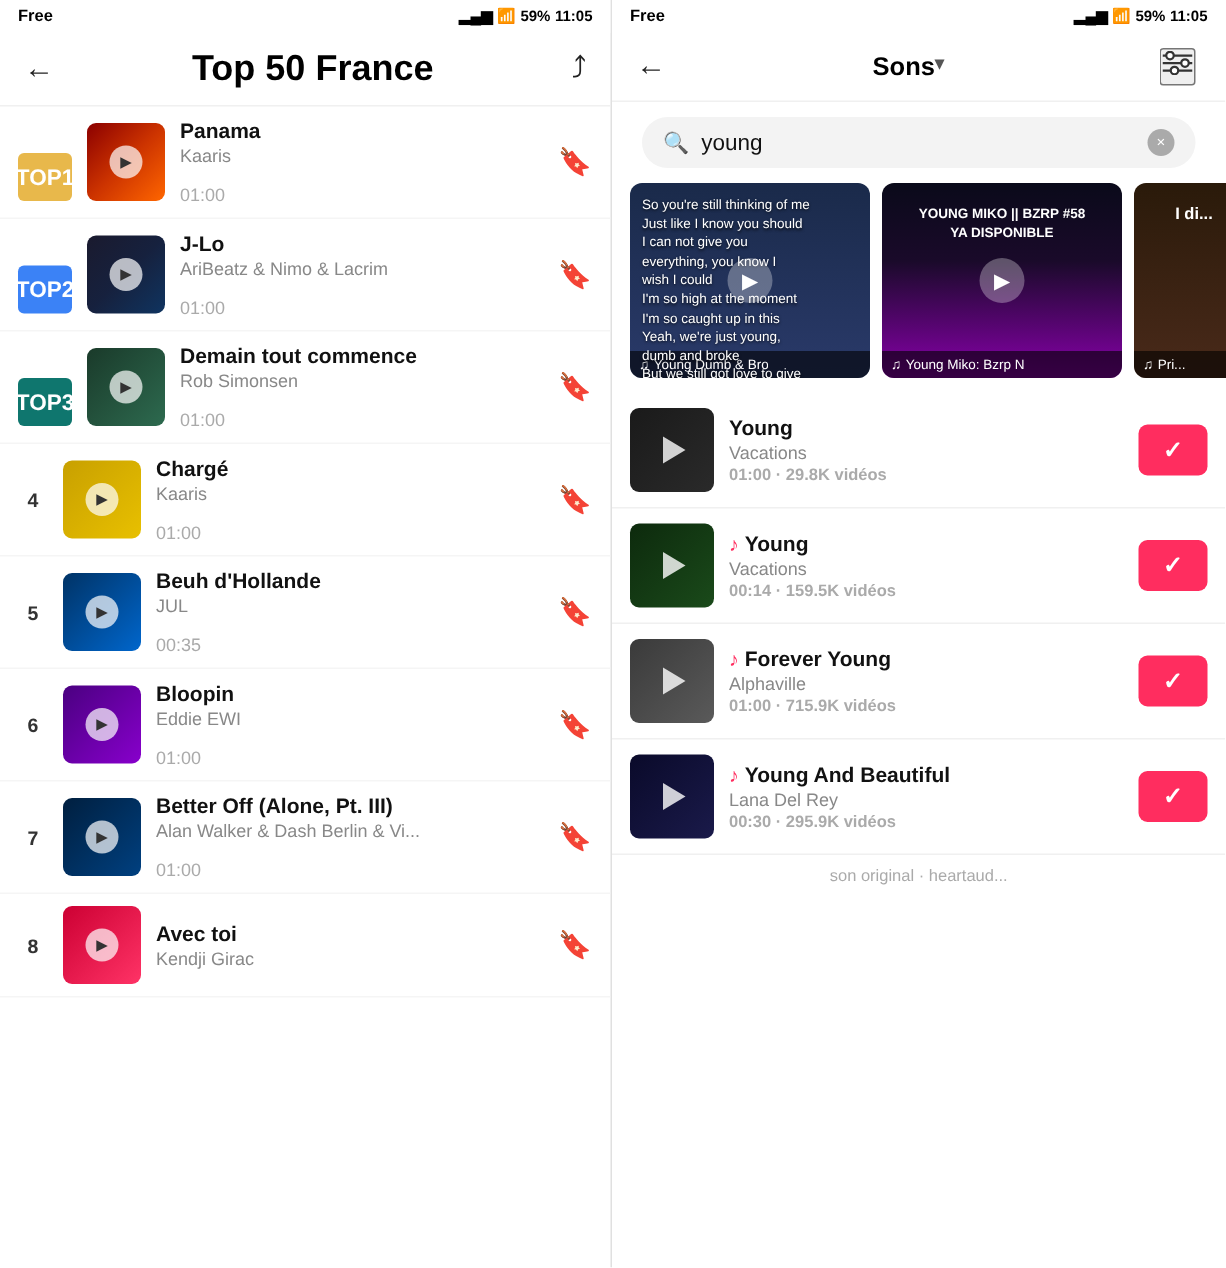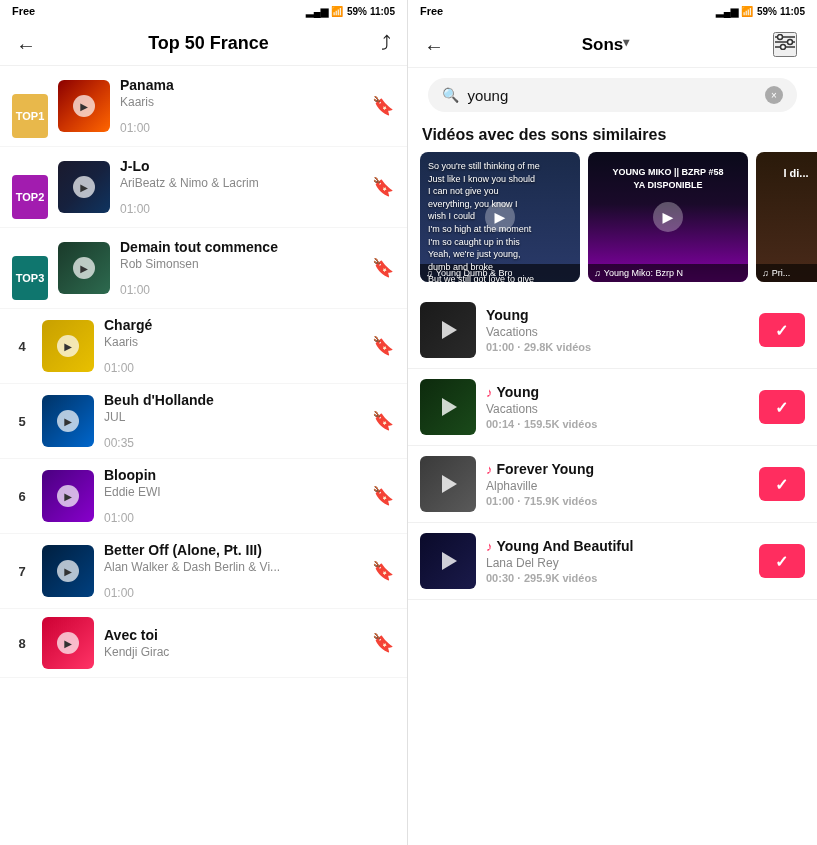--- a/index.html
+++ b/index.html
@@ -36,21 +36,21 @@
     }
 
     .left-header {
       display: flex;
       align-items: center;
       justify-content: space-between;
       padding: 10px 16px;
       border-bottom: 1px solid #f0f0f0;
     }
     .left-header-title {
-      font-size: 18px;
+      font-size: 24px;
       font-weight: 700;
     }
     .back-btn, .share-btn {
       cursor: pointer;
       font-size: 20px;
       color: #222;
       background: none;
       border: none;
     }
 
@@ -60,32 +60,32 @@
     }
     .track-item {
       display: flex;
       align-items: center;
       padding: 8px 12px;
       border-bottom: 1px solid #f5f5f5;
       gap: 10px;
     }
     .rank-badge {
       width: 36px;
-      height: 44px;
-      display: flex;
-      align-items: center;
-      justify-content: center;
-      font-size: 11px;
+      height: 32px;
+      display: flex;
+      align-items: center;
+      justify-content: center;
+      font-size: 15px;
       font-weight: 800;
       border-radius: 4px;
       flex-shrink: 0;
       margin-top: 20px;
     }
     .rank-top1 { background: #e8b84b; color: #fff; }
-    .rank-top2 { background: #a21caf; color: #fff; }
+    .rank-top2 { background: #3b82f6; color: #fff; }
     .rank-top3 { background: #0f766e; color: #fff; }
     .rank-num {
       width: 20px;
       text-align: center;
       font-size: 13px;
       font-weight: 600;
       color: #333;
       flex-shrink: 0;
     }
     .track-thumb {
@@ -566,21 +566,20 @@
 
   <div style="display:flex; align-items:center; padding: 0 8px;">
     <div class="search-bar" style="flex:1;">
       <span class="search-icon-inner">🔍</span>
       <input class="search-input" value="young" type="text" style="">
       <div class="clear-btn">×</div>
     </div>
   </div>
 
   <div>
-    <div class="section-title">Vidéos avec des sons similaires</div>
     <div class="video-row">
 
       <div class="video-thumb vid-1">
         <div class="vid-overlay">
           <div class="vid-lyrics">So you're still thinking of me<br>Just like I know you should<br>I can not give you<br>everything, you know I<br>wish I could<br>I'm so high at the moment<br>I'm so caught up in this<br>Yeah, we're just young,<br>dumb and broke<br>But we still got love to give<br>While we're young, dumb</div>
         </div>
         <div class="vid-play-circle">▶</div>
         <div class="vid-label">
           <span>♫</span>
           <span class="vid-title-text">Young Dumb &amp; Bro</span>
@@ -678,14 +677,15 @@
           Young And Beautiful
         </div>
         <div class="sound-artist">Lana Del Rey</div>
         <div class="sound-meta">00:30 · 295.9K vidéos</div>
       </div>
       <button class="check-btn">
         <span class="check-mark">✓</span>
       </button>
     </div>
 
+    <div class="scroll-hint">son original · heartaud...</div>
   </div>
 </div>
 
 </body></html>

